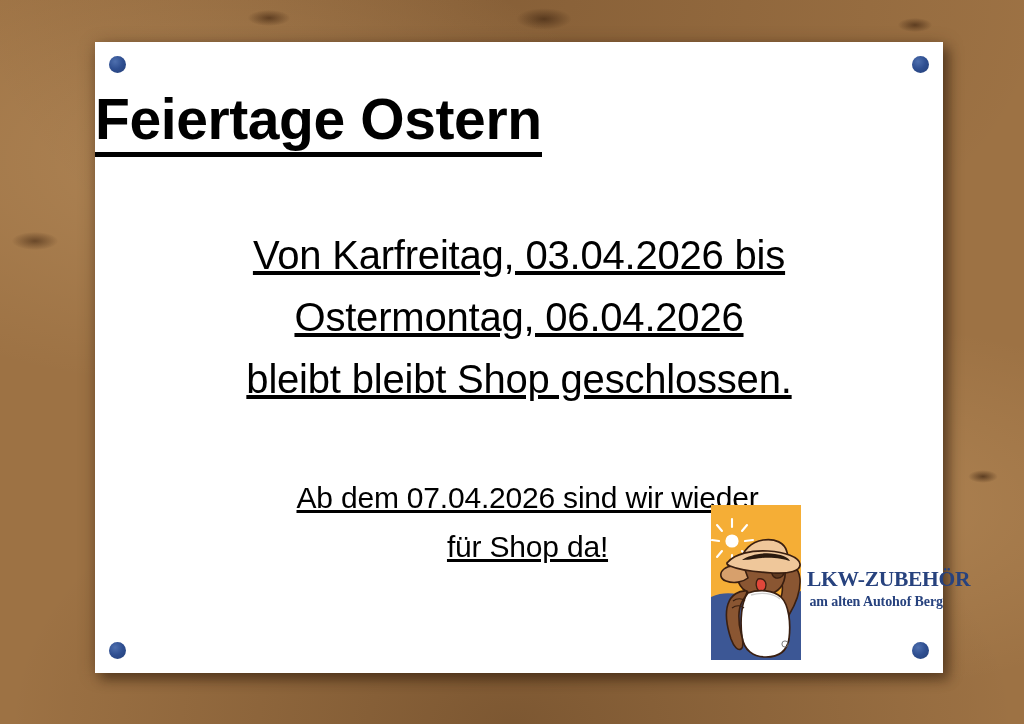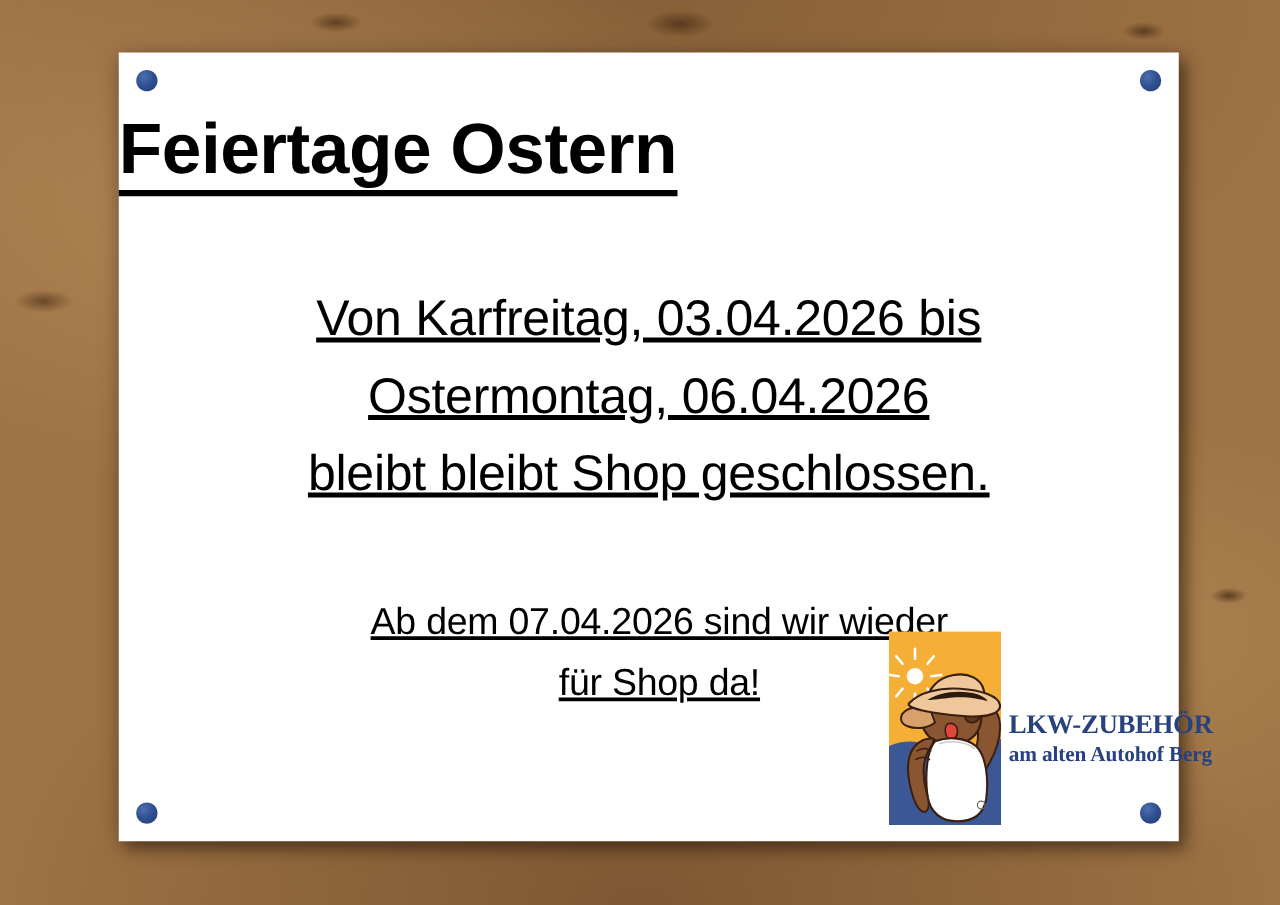--- a/index.html
+++ b/index.html
@@ -206,21 +206,21 @@
     font-weight: bold;
     font-size: 21.5px;
     color: #27427e;
     letter-spacing: -0.3px;
     line-height: 1;
     white-space: nowrap;
   }
   .logo-tag {
     font-family: "Liberation Serif", serif;
     font-weight: bold;
-    font-size: 17px;
+    font-size: 14px;
     color: #27427e;
     letter-spacing: -0.1px;
     line-height: 1;
     margin-top: 4px;
     white-space: nowrap;
     text-align: right;
   }
 </style>
 </head>
 <body>

